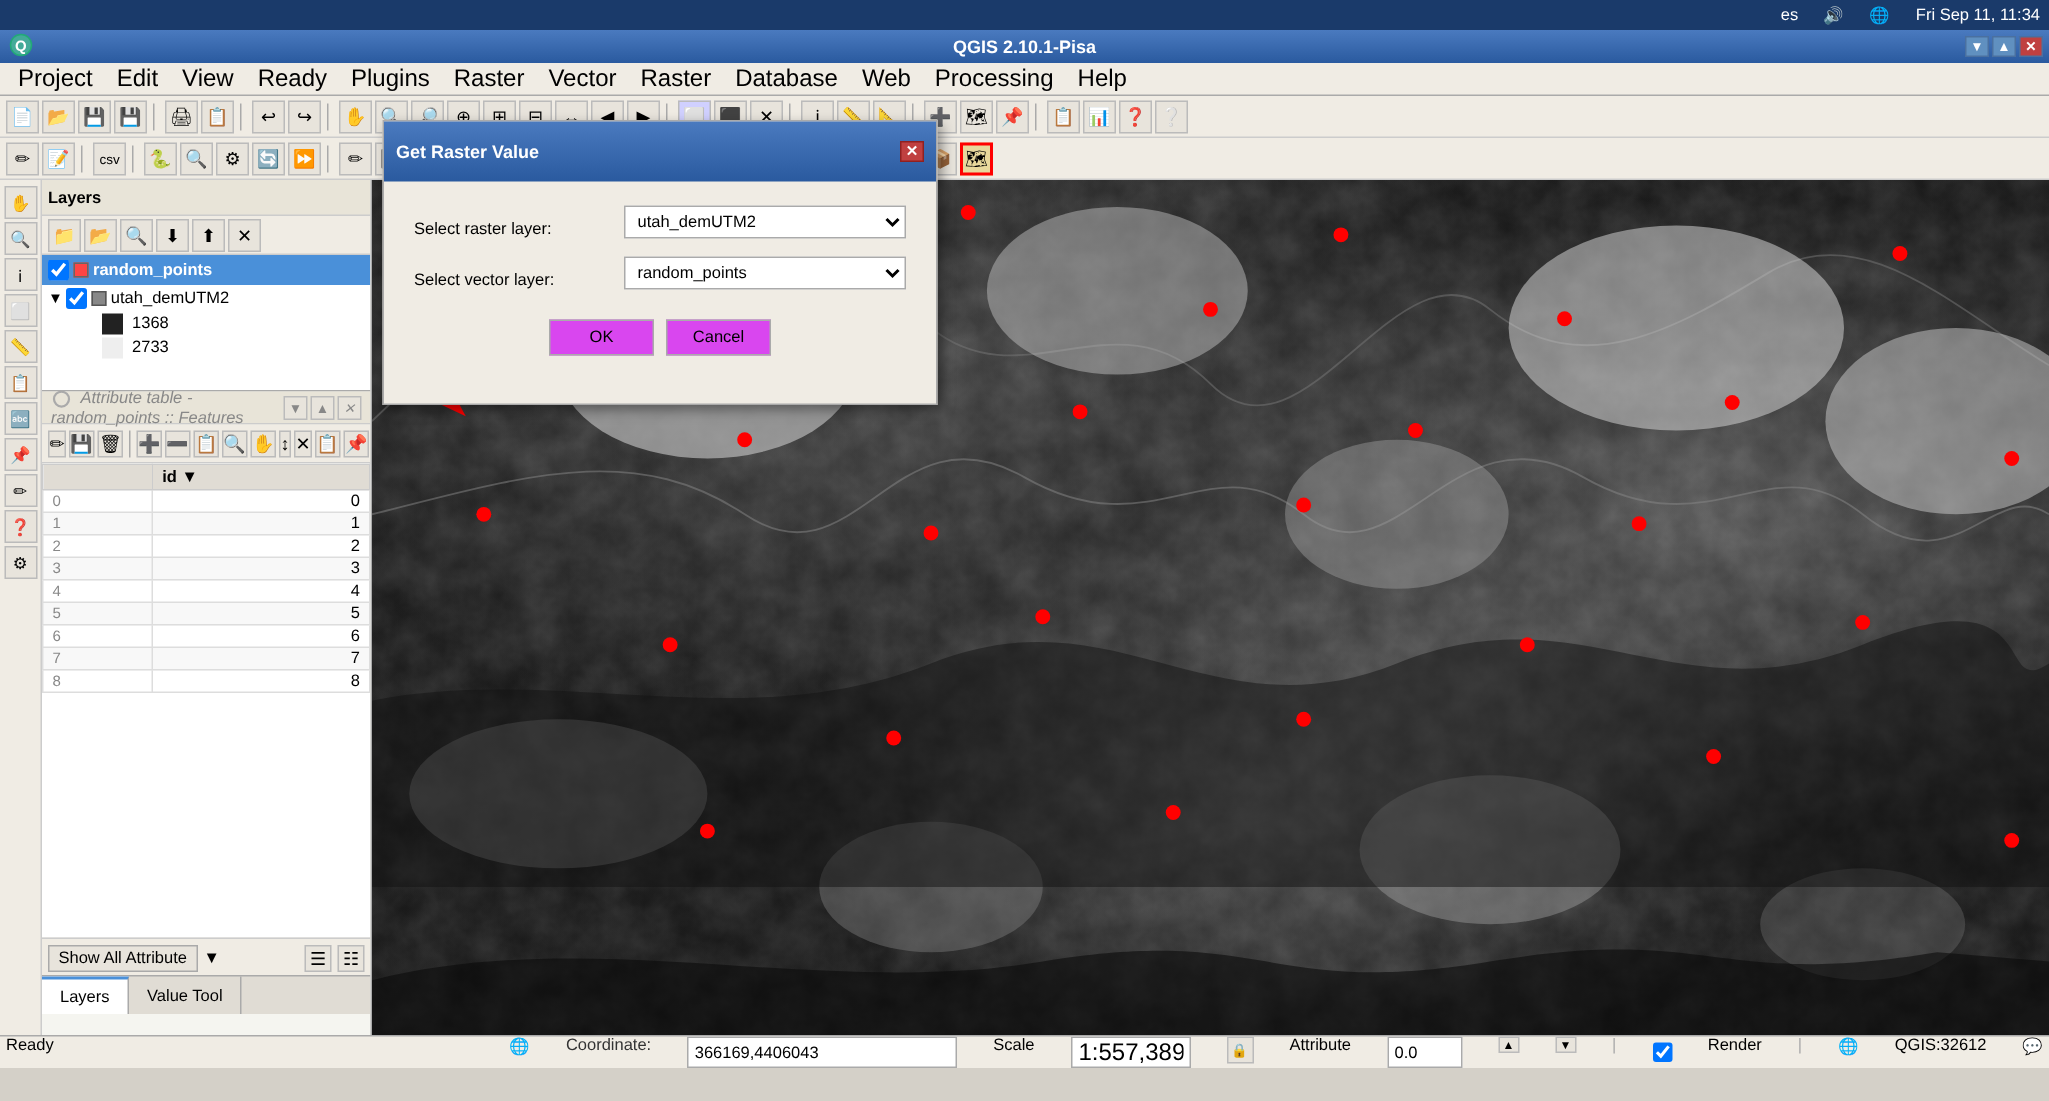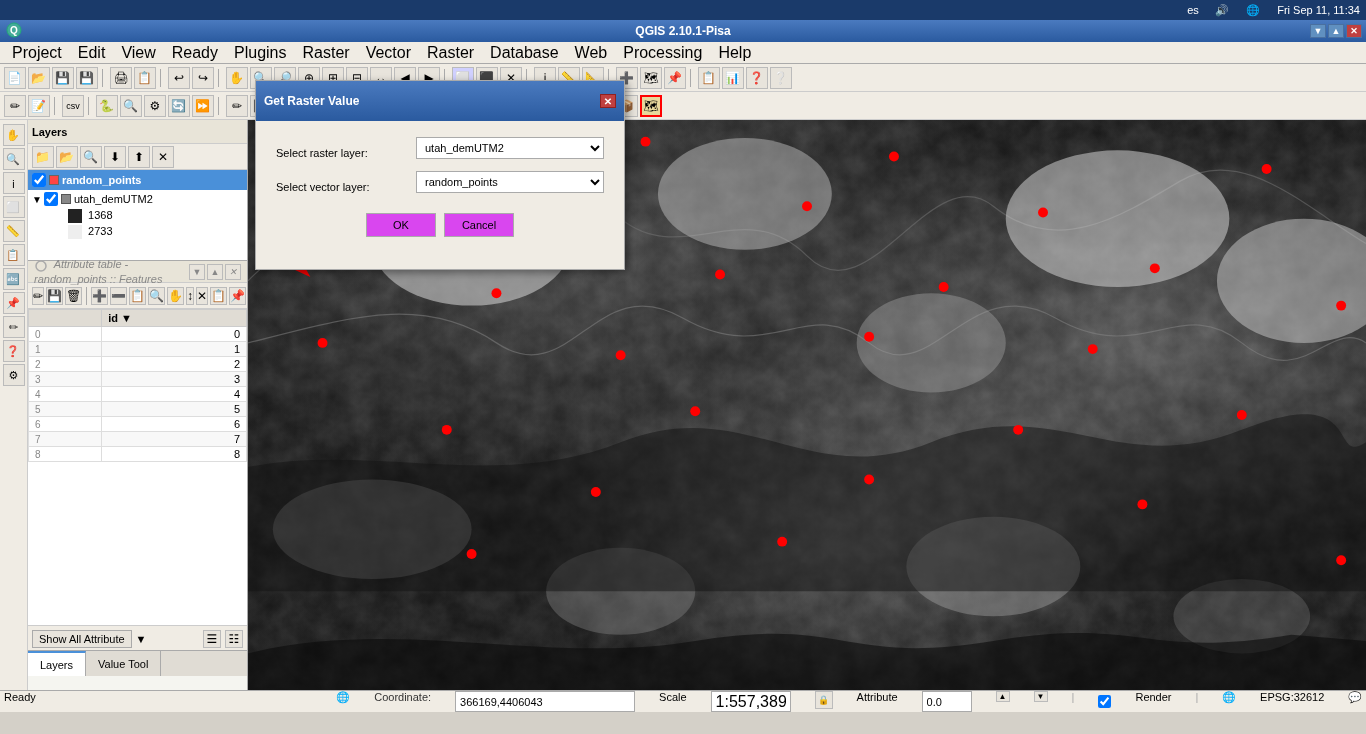--- a/index.html
+++ b/index.html
@@ -739,21 +739,21 @@
     <div class="tb-btn" style="width:18px;height:18px;font-size:9px;">🔒</div>
     <span>Attribute</span>
     <input type="text" class="rot-input" value="0.0" style="">
     <div class="tb-btn" style="width:14px;height:11px;font-size:8px;">▲</div>
     <div class="tb-btn" style="width:14px;height:11px;font-size:8px;">▼</div>
     <span class="status-sep">|</span>
     <input type="checkbox" checked="" style="">
     <span>Render</span>
     <span class="status-sep">|</span>
     <span>🌐</span>
-    <span>EPSG:32612</span>
+    <span>QGIS:32612</span>
     <span>💬</span>
   </div>
 </div>
 
 <div id="dialog-overlay">
   <div id="get-raster-dialog">
     <div id="dialog-titlebar">
       <span>Get Raster Value</span>
       <div id="dialog-close">✕</div>
     </div>

